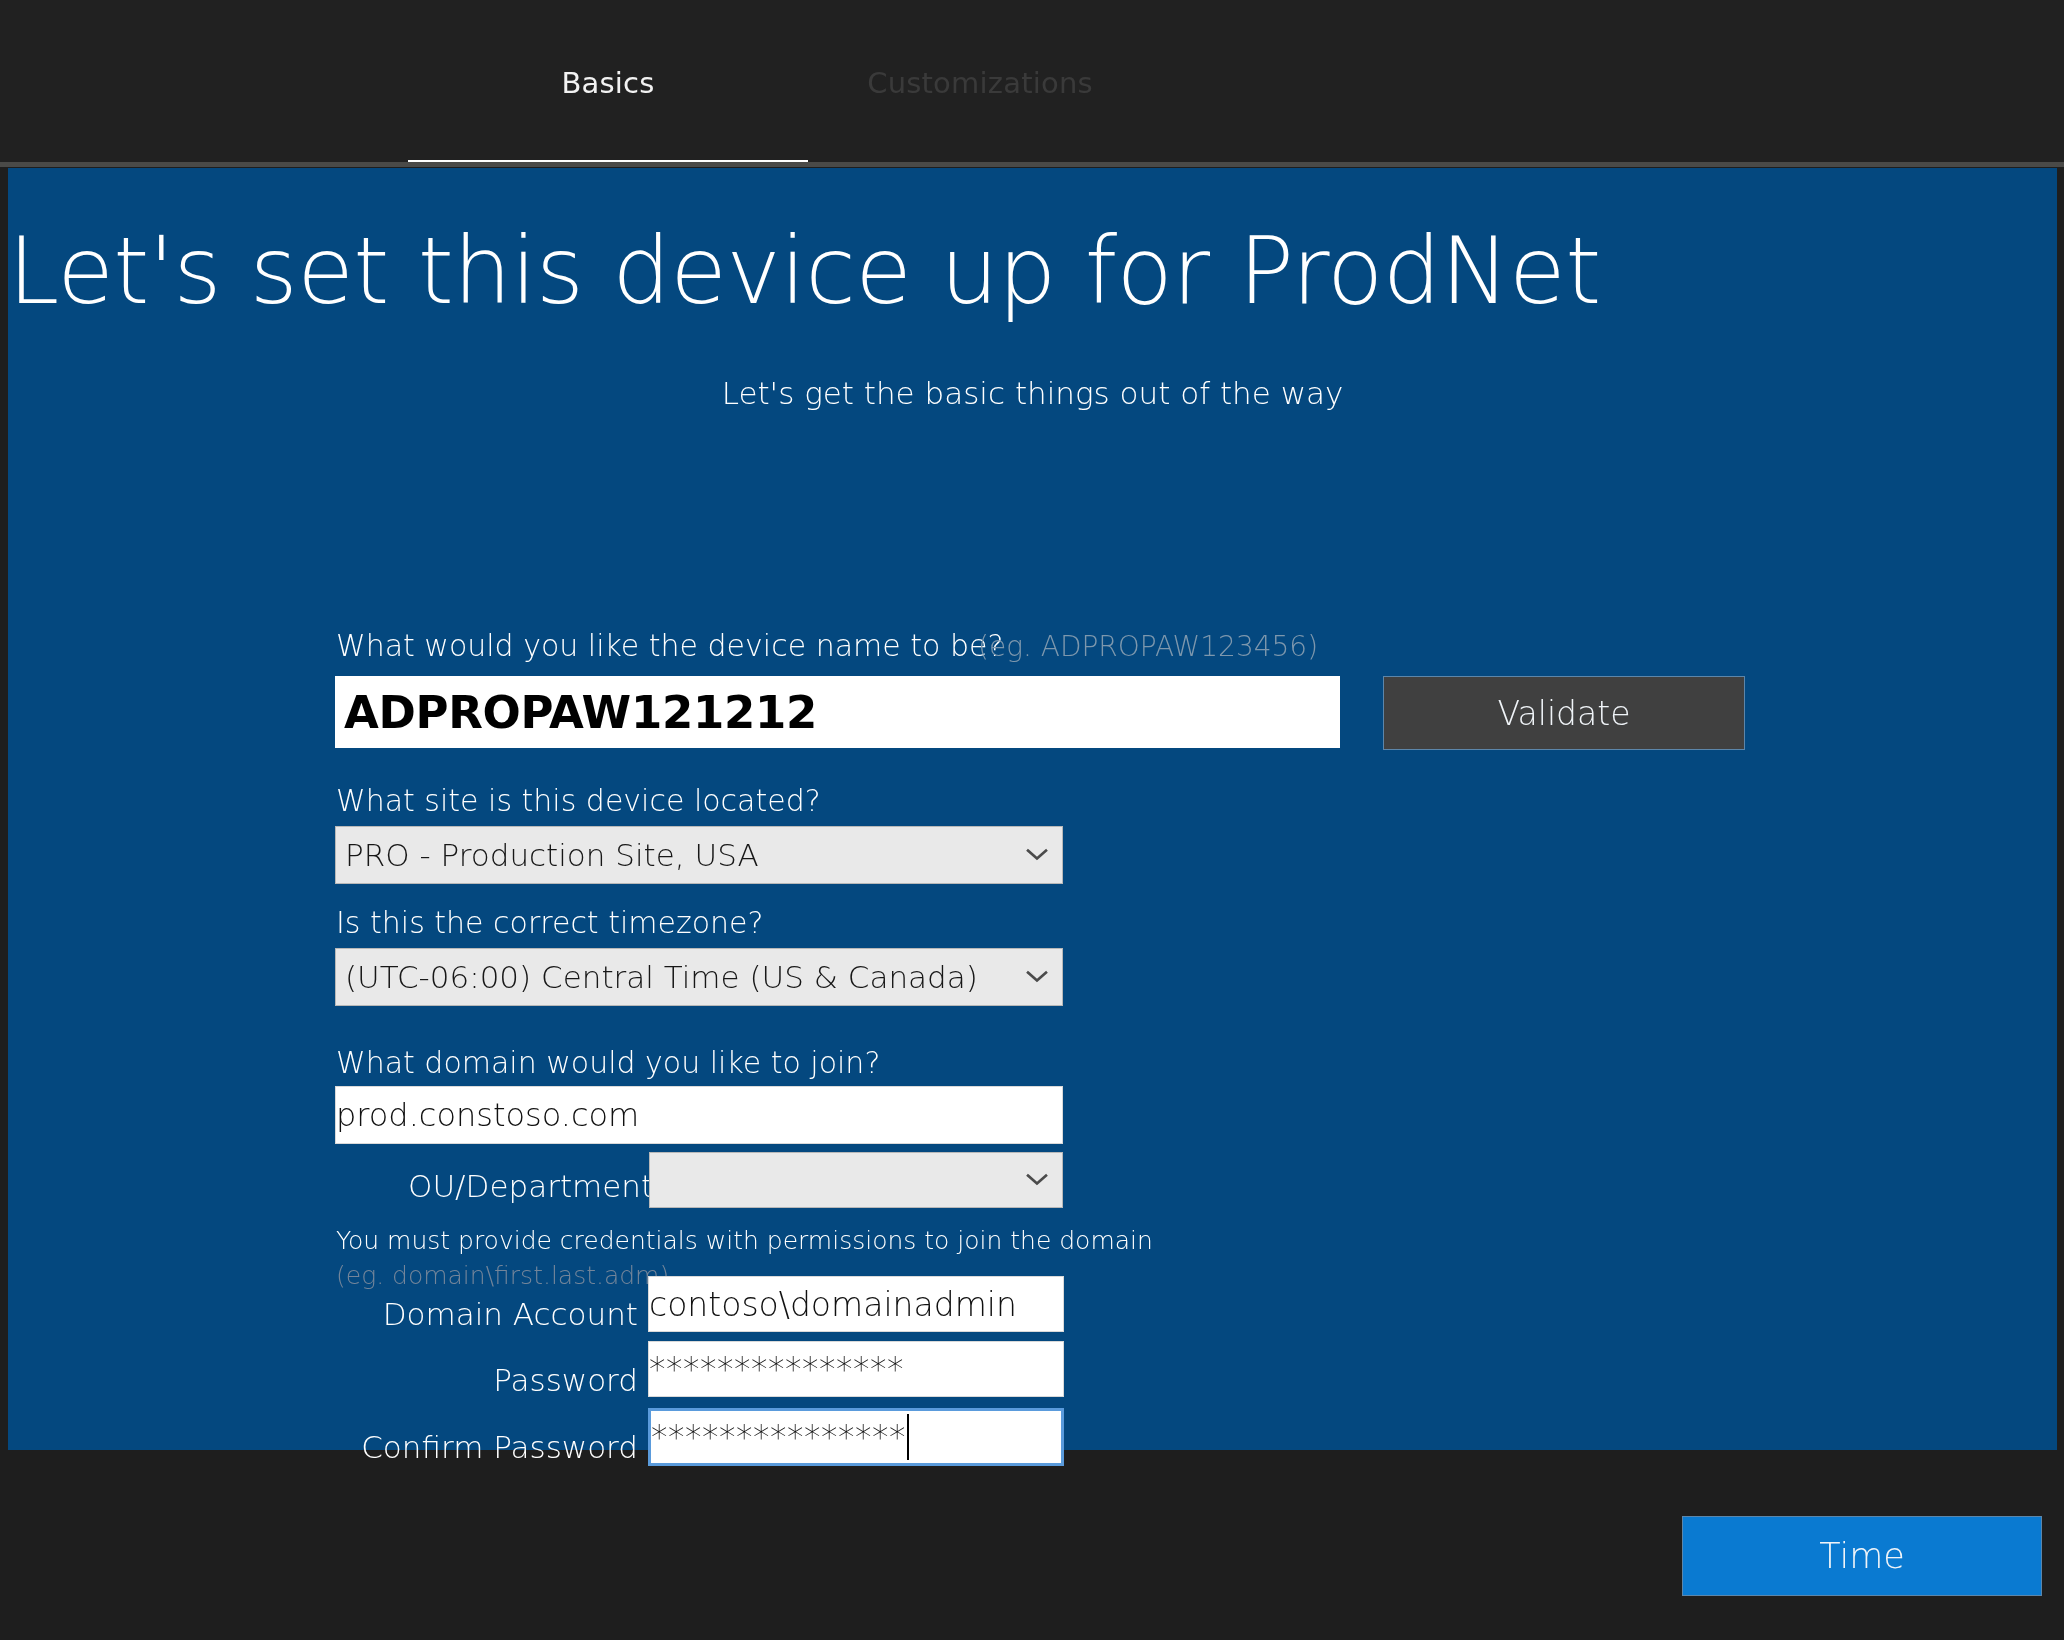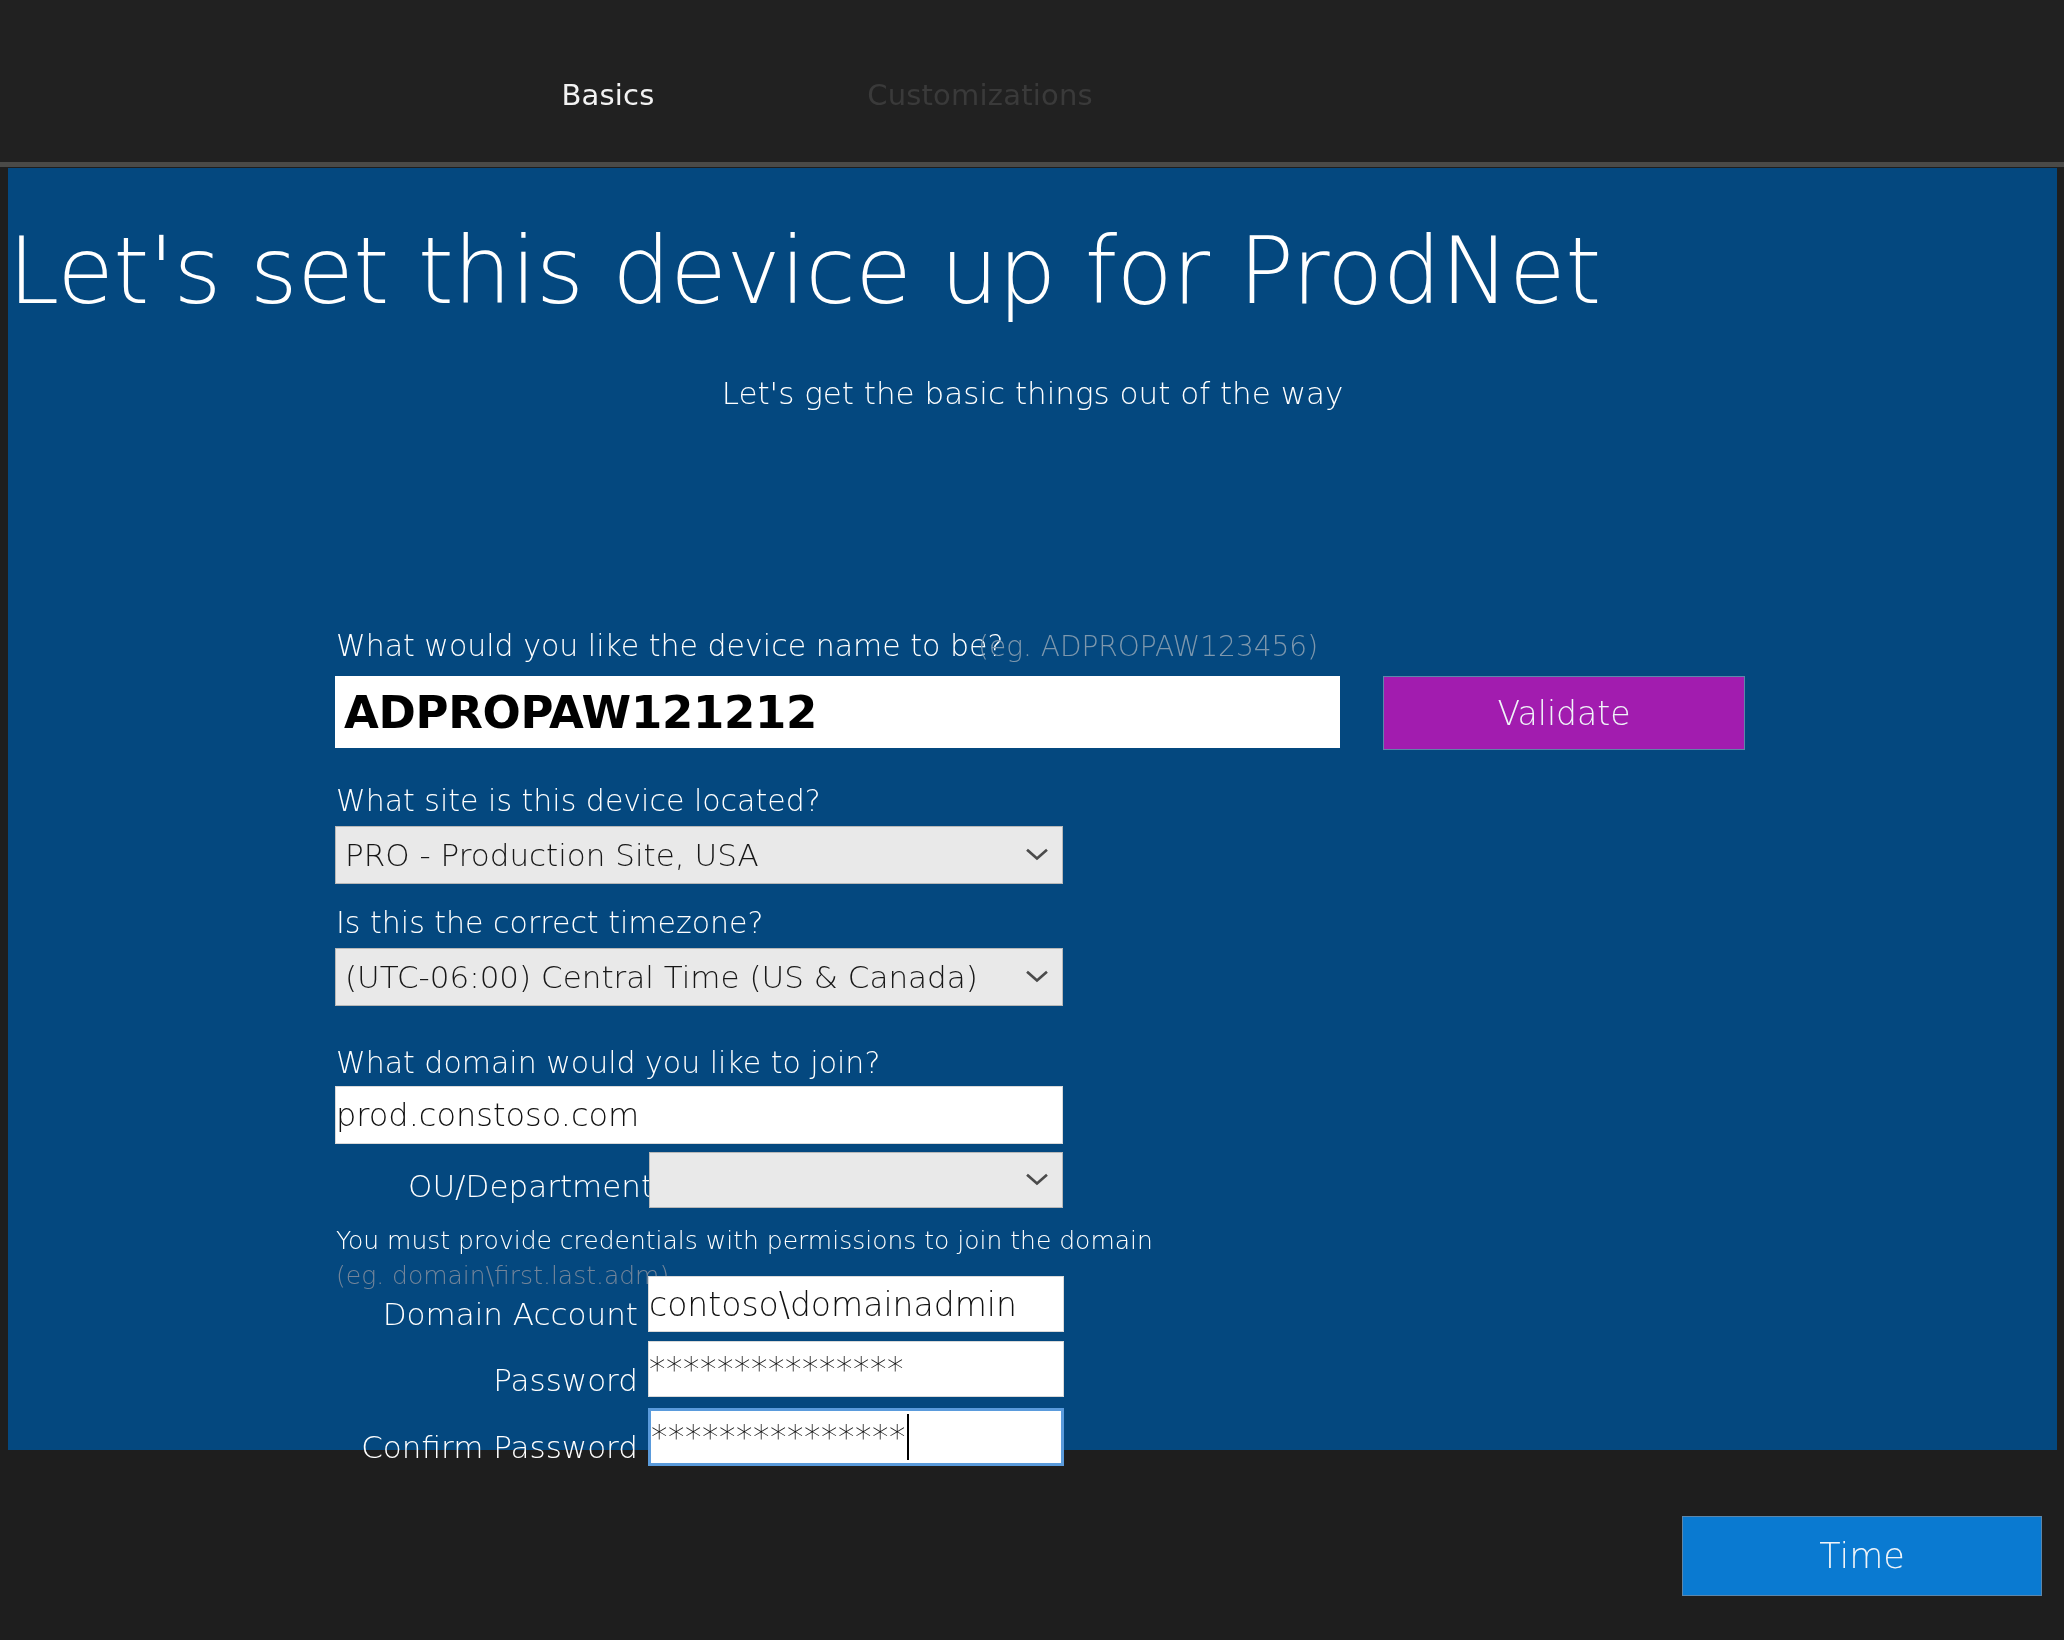--- a/index.html
+++ b/index.html
@@ -42,21 +42,20 @@
   .tab {
     position: absolute;
     top: 0;
     height: 166px;
     display: flex;
     align-items: center;
     justify-content: center;
     font-size: 29px;
     letter-spacing: .2px;
     user-select: none;
-    margin-top: 12px;
   }
   .tab-label { line-height: 1; }
   #tab-basics {
     left: 408px;
     width: 400px;
     color: #f2f2f2;
   }
   #tab-basics .tab-underline {
     position: absolute;
     left: 0; bottom: 0px;
@@ -138,21 +137,21 @@
     font-weight: 700;
     letter-spacing: -.3px;
     overflow: hidden;
     white-space: nowrap;
   }
   #validate-button {
     position: absolute;
     left: 1375px; top: 508px;
     width: 362px;
     height: 74px;
-    background: #a21caf;
+    background: #404040;
     border: 1px solid #5c86aa;
     box-sizing: border-box;
     display: flex;
     align-items: center;
     justify-content: center;
     color: #f0f4f8;
     font-size: 33px;
     font-weight: 300;
   }
 

